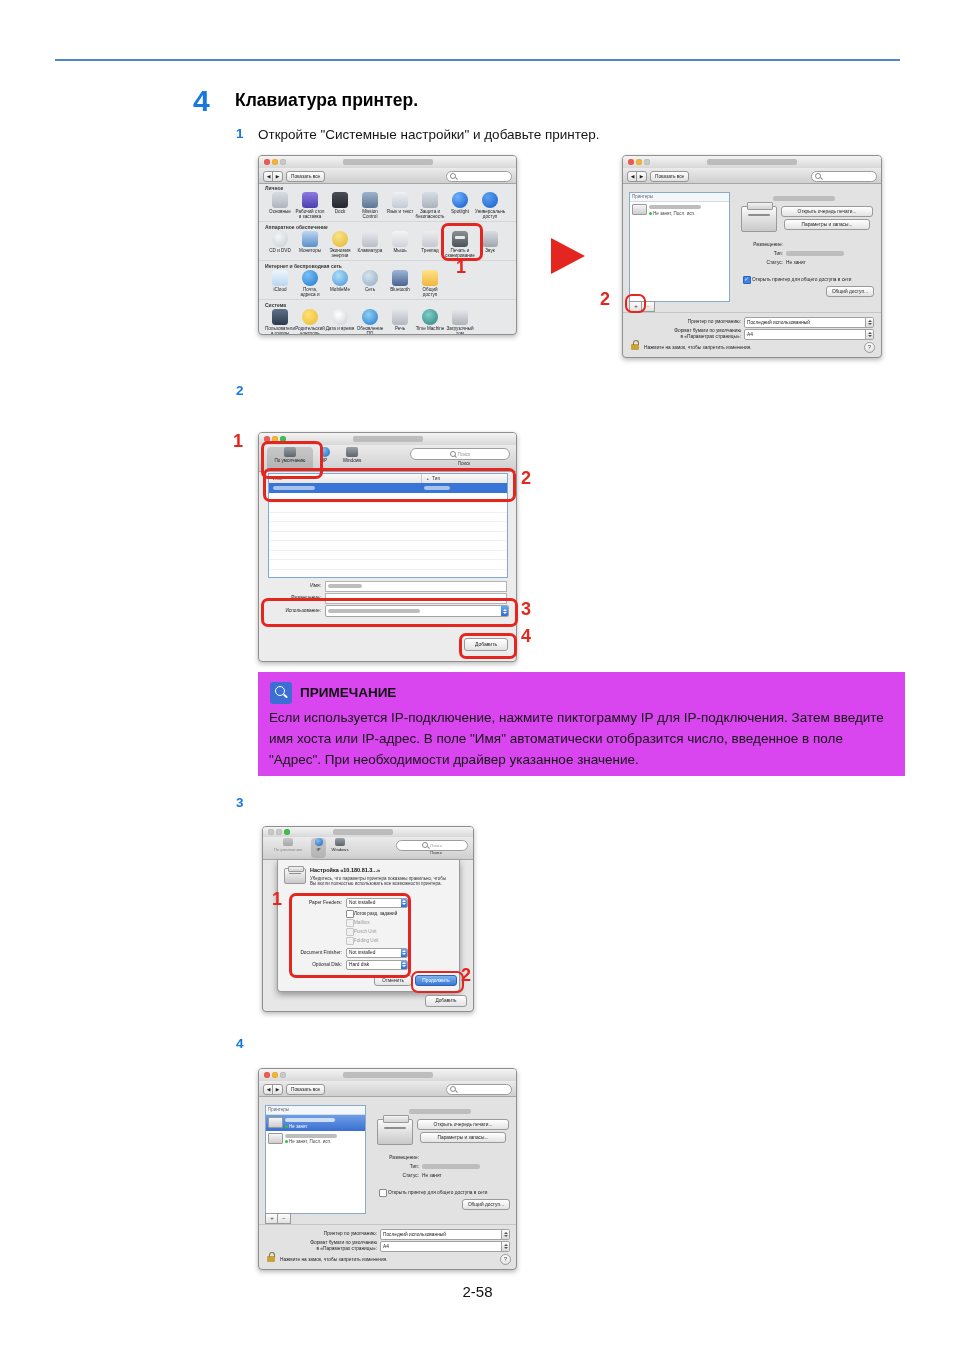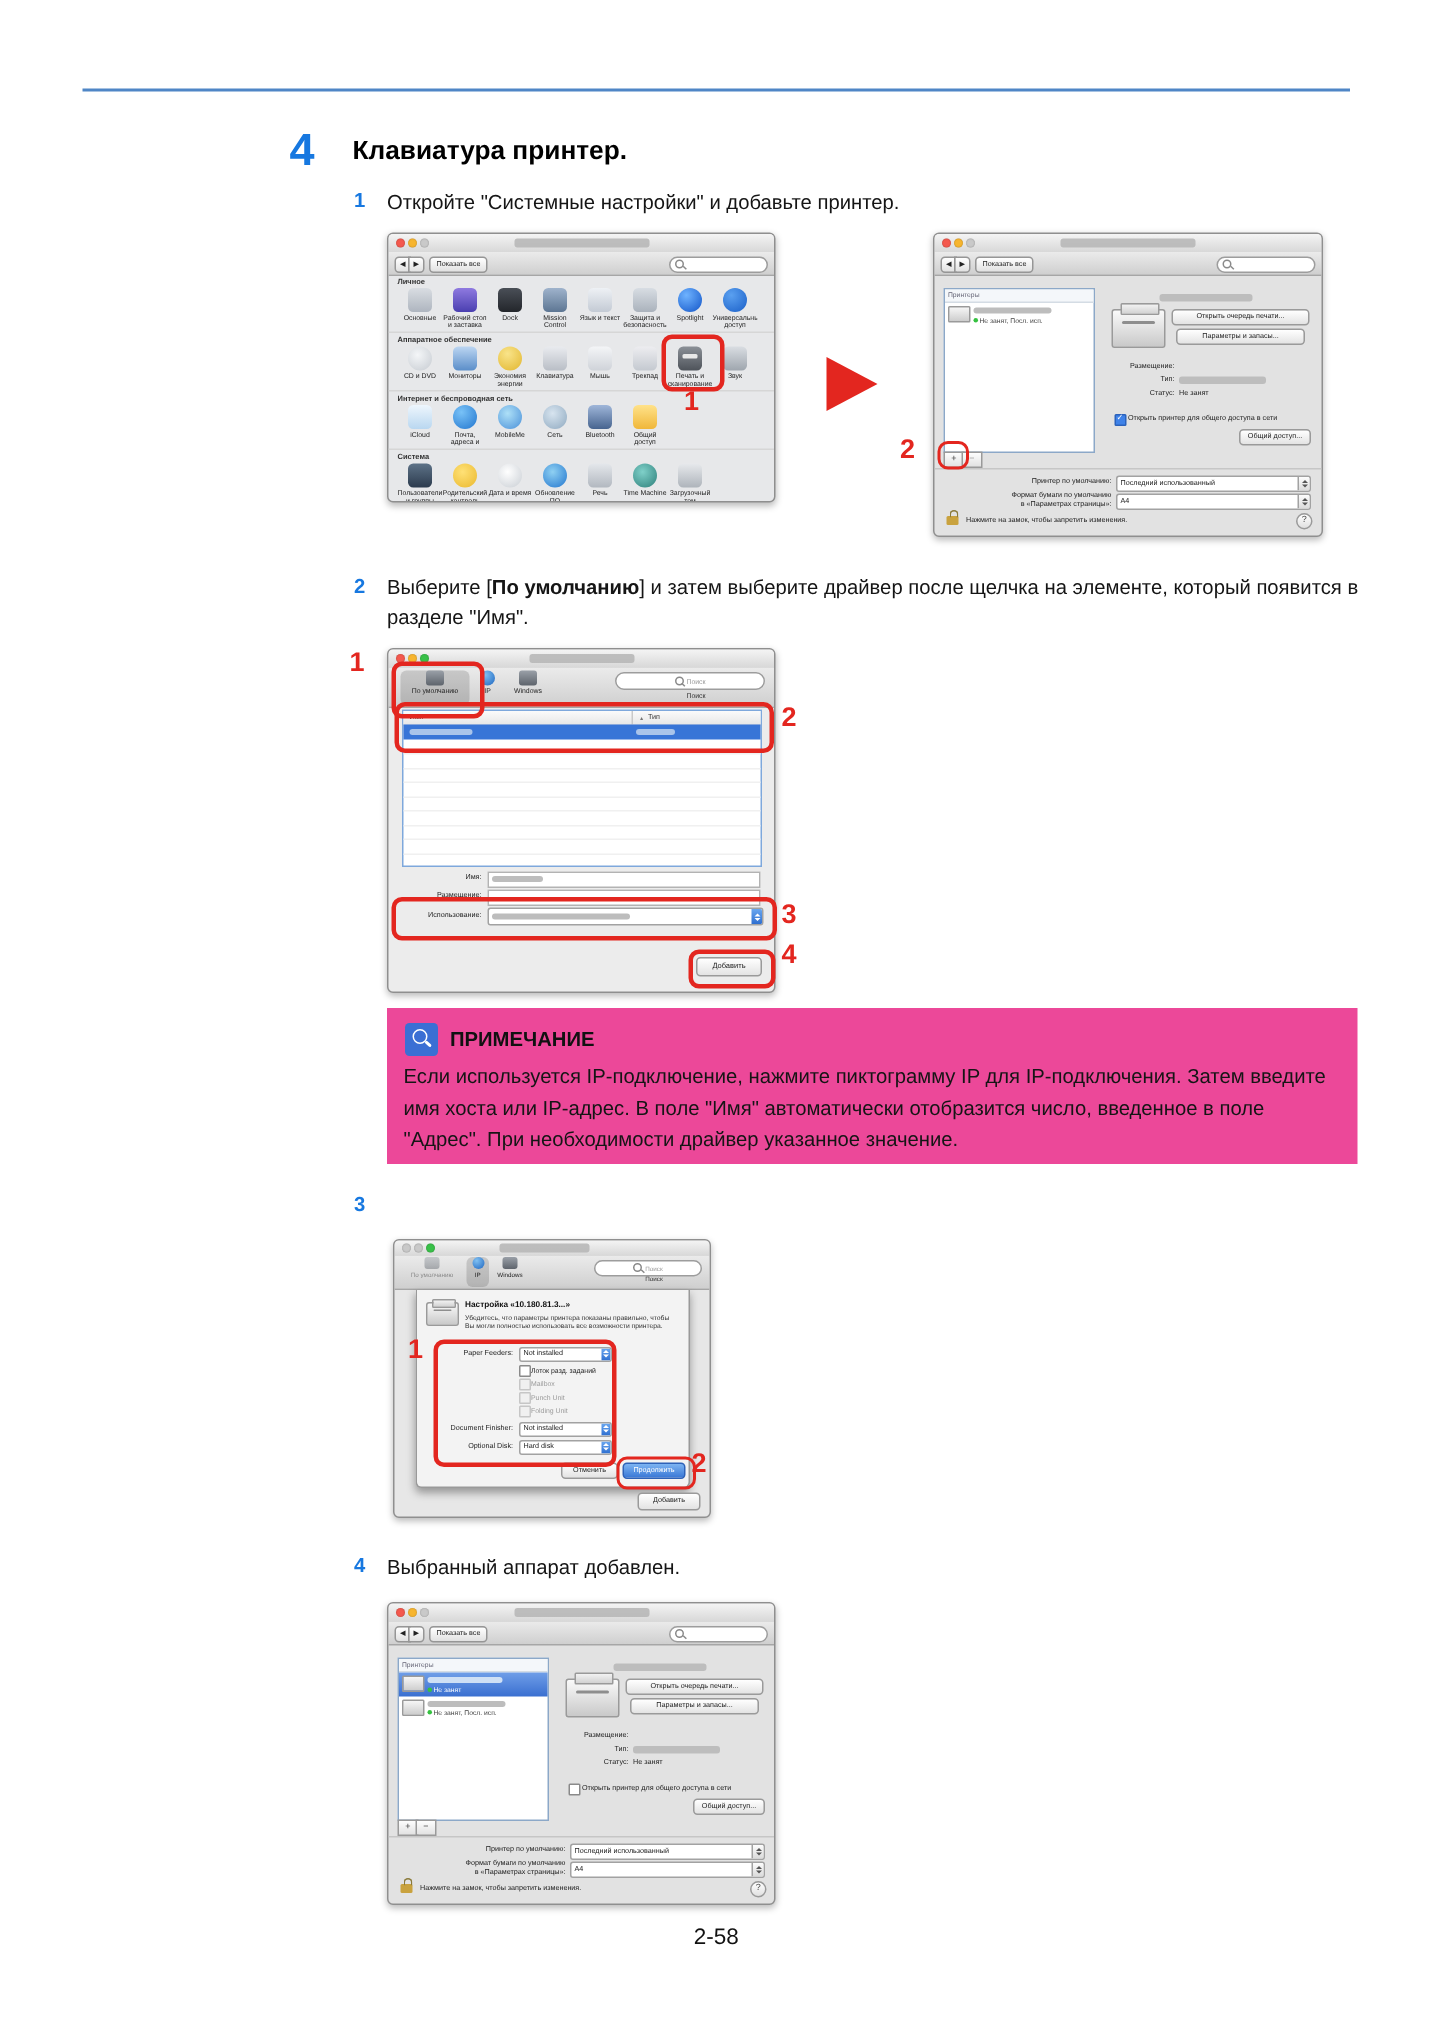--- a/index.html
+++ b/index.html
@@ -91,21 +91,21 @@
   .pressed{background:rgba(0,0,0,.14);border-radius:4px;}
   .lsthdr{position:absolute;left:0;right:0;top:0;height:9px;background:linear-gradient(#fbfbfb,#e7e7e7);border-bottom:1px solid #c9c9c9;font-size:4.8px;color:#333;}
   .selrow{position:absolute;left:0;right:0;top:9px;height:9.5px;background:#3875d7;}
   .erow{position:absolute;left:0;right:0;height:9.5px;border-bottom:1px solid #f0f0f0;}
   .inpt{position:absolute;background:#fff;border:1px solid #b3b3b3;}
   
   .ann{position:absolute;border:3px solid #e3261f;border-radius:7px;z-index:20;pointer-events:none;}
   .annum{position:absolute;color:#e3261f;font-weight:bold;font-size:18px;z-index:21;line-height:1;}
   .arrowr{position:absolute;width:0;height:0;border-top:18px solid transparent;border-bottom:18px solid transparent;border-left:34px solid #e3261f;z-index:21;}
   
-  .note{position:absolute;left:258px;top:672px;width:647px;height:104px;background:#ec4899;}
+  .note{position:absolute;left:258px;top:672px;width:647px;height:104px;background:#d946ef;}
   .noteic{position:absolute;left:12px;top:10px;width:22px;height:22px;background:#3b6fd4;border-radius:3px;}
   .noteic::before{content:"";position:absolute;left:5px;top:4px;width:8px;height:8px;border:1.6px solid #fff;border-radius:50%;}
   .noteic::after{content:"";position:absolute;left:13px;top:13px;width:5px;height:1.8px;background:#fff;transform:rotate(42deg);border-radius:1px;}
 </style>
 </head>
 <body>
 
 <div class="page">
 
   <div class="abs" style="left:55px;top:59px;width:845px;height:2px;background:#4f86c6;"></div>
@@ -331,21 +331,20 @@
           <span class="tri-u"></span>
           <span class="tri-d"></span>
         </span>
       </span>
     <span class="lock" style="left:8px;top:188px;"></span>
     <span class="slabel" style="left:21px;top:189px;">Нажмите на замок, чтобы запретить изменения.</span>
     <span class="help" style="left:241px;top:186px;">?</span>
   </div>
 
   <div class="abs stepnum" style="left:236px;top:383px;font-size:13.5px;">2</div>
-  <div class="abs bodytext" style="left:258px;top:382px;width:655px;"><span>Выберите [</span><b>По умолчанию</b><span>] и затем выберите драйвер после щелчка на элементе, который появится в разделе "Имя".</span></div>
 
   <div class="win" style="left:258px;top:432px;width:257px;height:228px;background:#ececec;">
     <div class="tbar">
       <span class="dot" style="left:5px;background:#f4594e;"></span>
       <span class="dot" style="left:13px;background:#f7b52f;"></span>
       <span class="dot" style="left:21px;background:#39c149;"></span>
       <span class="tblur" style="left:94px;width:70px;"></span>
     </div>
     <div class="toolbar" style="height:26px;">
       <span class="tab pressed" style="left:8px;top:1.5px;width:46px;height:23px;">
@@ -473,21 +472,20 @@
             <span class="tri-d"></span>
           </span>
         </span>
       <span class="pbtn" style="left:96px;top:115px;width:36px;height:9px;line-height:9px;">Отменить</span>
       <span class="pbtn blue" style="left:137px;top:115px;width:40px;height:9px;line-height:9px;">Продолжить</span>
     </div>
     <span class="pbtn" style="left:162px;top:168px;width:40px;height:10px;line-height:10px;">Добавить</span>
   </div>
 
   <div class="abs stepnum" style="left:236px;top:1036px;font-size:13.5px;">4</div>
-  <div class="abs bodytext" style="left:258px;top:1035px;width:650px;">Выбранный аппарат добавлен.</div>
 
   <div class="win" style="left:258px;top:1068px;width:257px;height:200px;background:#e2e2e2;">
     <div class="tbar">
       <span class="dot" style="left:5px;background:#f4594e;"></span>
       <span class="dot" style="left:13px;background:#f7b52f;"></span>
       <span class="dot" style="left:21px;background:#c9c9c9;"></span>
       <span class="tblur" style="left:84px;width:90px;"></span>
     </div>
     <div class="toolbar">
       <span class="mbtn" style="left:4px;top:2.5px;width:9px;height:9px;line-height:9px;border-radius:3px 0 0 3px;">◀</span>

